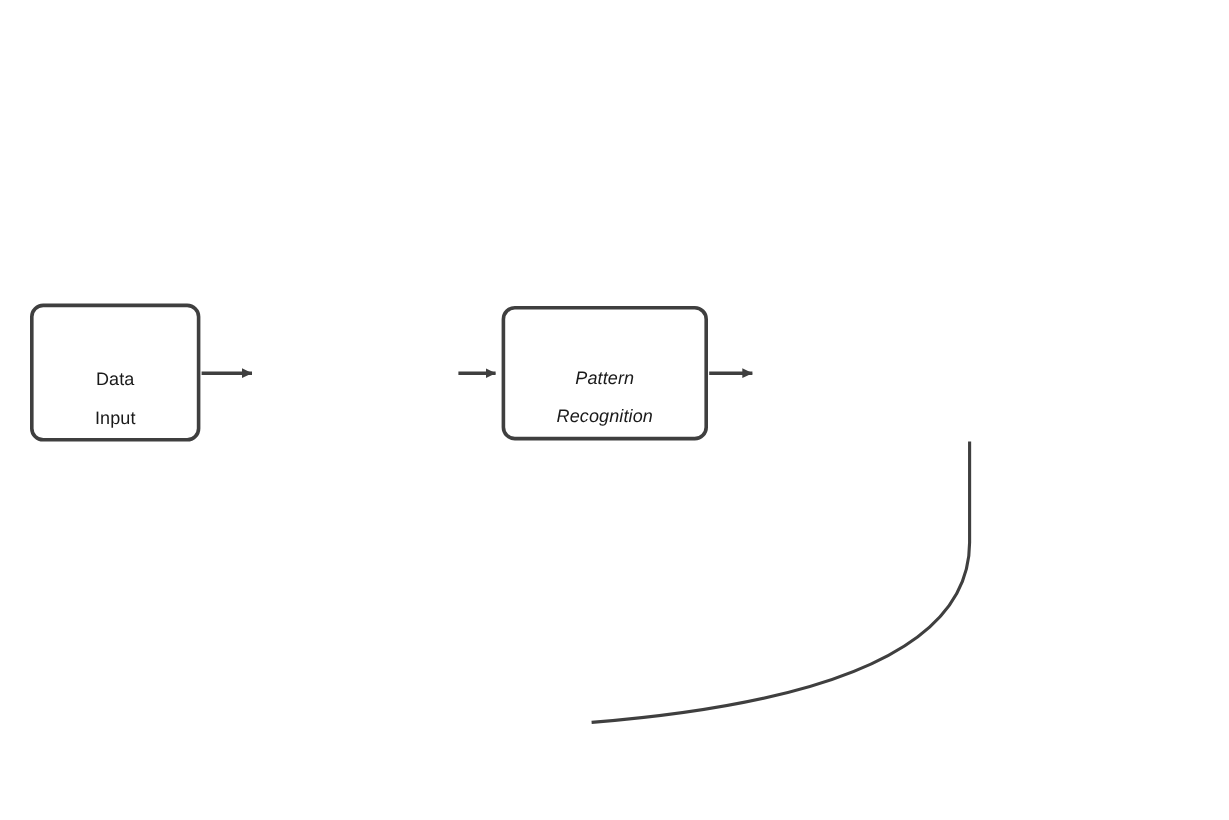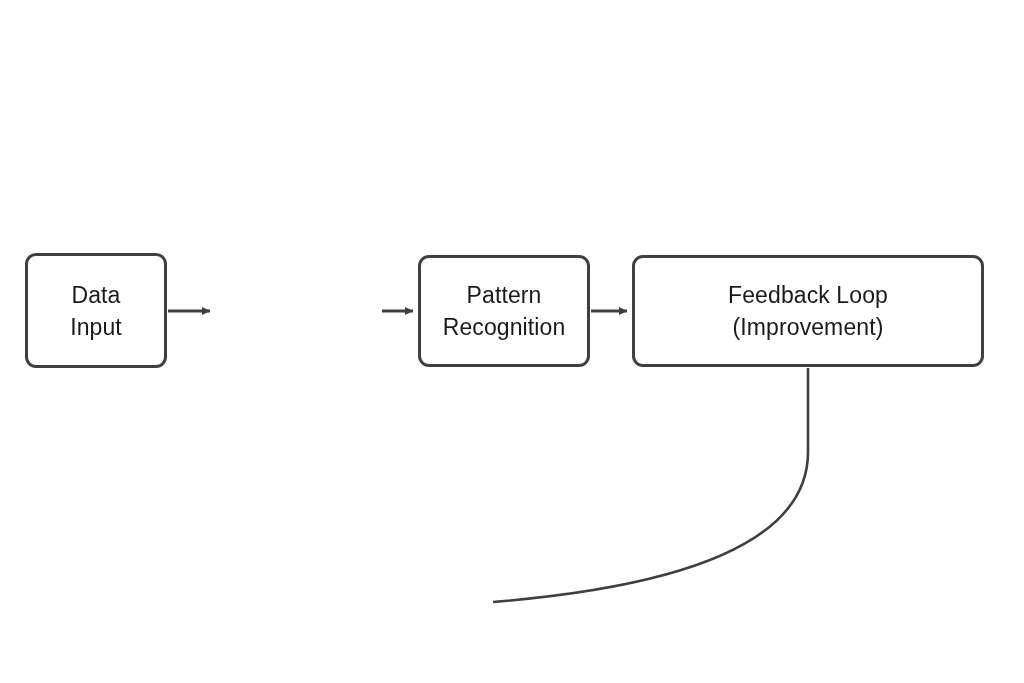--- a/index.html
+++ b/index.html
@@ -25,25 +25,25 @@
     width: 1024px;
     height: 683px;
   }
   .node-box {
     position: absolute;
     box-sizing: border-box;
     background: #ffffff;
     border: 3px solid #3f3f3f;
     border-radius: 11px;
     display: flex;
-    align-items: center;
+    align-items: flex-end;
     justify-content: center;
     text-align: center;
     color: #1a1a1a;
-    font-size: 23px;
+    font-size: 15px;
     line-height: 32px;
     letter-spacing: 0.1px;
     white-space: pre-line;
     z-index: 2;
   }
   .node-label {
     display: block;
     padding: 0 6px;
     white-space: pre-line;
   }
@@ -68,23 +68,19 @@
 
     <path id="feedback-curve-path" fill="none" stroke="#3f3f3f" stroke-width="2.6" stroke-linecap="butt" d="M 808 368 L 808 452 C 808 540 690 586 493 602"></path>
   </svg>
 
   <div class="node-box" id="node-0" style="left: 25px; top: 253px; width: 142px; height: 115px; border-color: rgb(63, 63, 63); color: rgb(26, 26, 26);">
     <span class="node-label">Data
 Input</span>
   </div>
 
 
-  <div class="node-box" id="node-2" style="left: 418px; top: 255px; width: 172px; height: 112px; border-color: rgb(63, 63, 63); color: rgb(26, 26, 26);">
+  <div class="node-box" id="node-2" style="left: 418px; top: 255px; width: 172px; height: 112px; border-color: rgb(63, 63, 63); color: rgb(26, 26, 26); font-style: italic;">
     <span class="node-label">Pattern
 Recognition</span>
   </div>
 
-  <div class="node-box" id="node-3" style="left: 632px; top: 255px; width: 352px; height: 112px; border-color: rgb(63, 63, 63); color: rgb(26, 26, 26);">
-    <span class="node-label">Feedback Loop
-(Improvement)</span>
-  </div>
 
 </div>
 
 </body></html>

